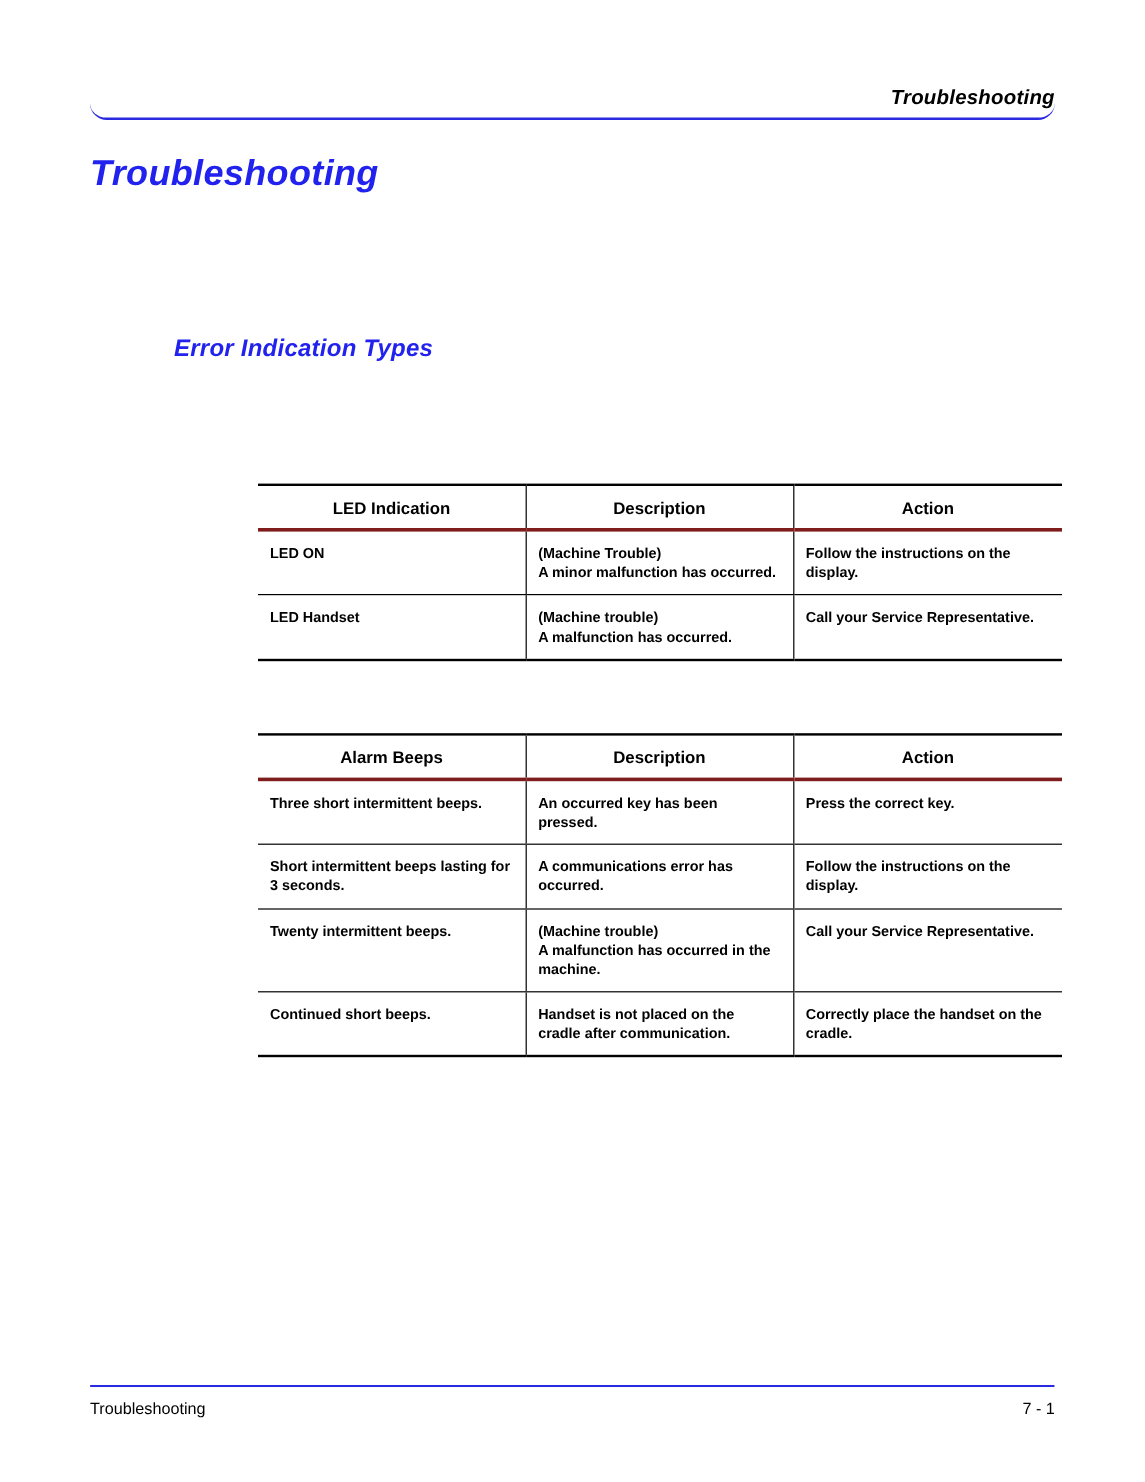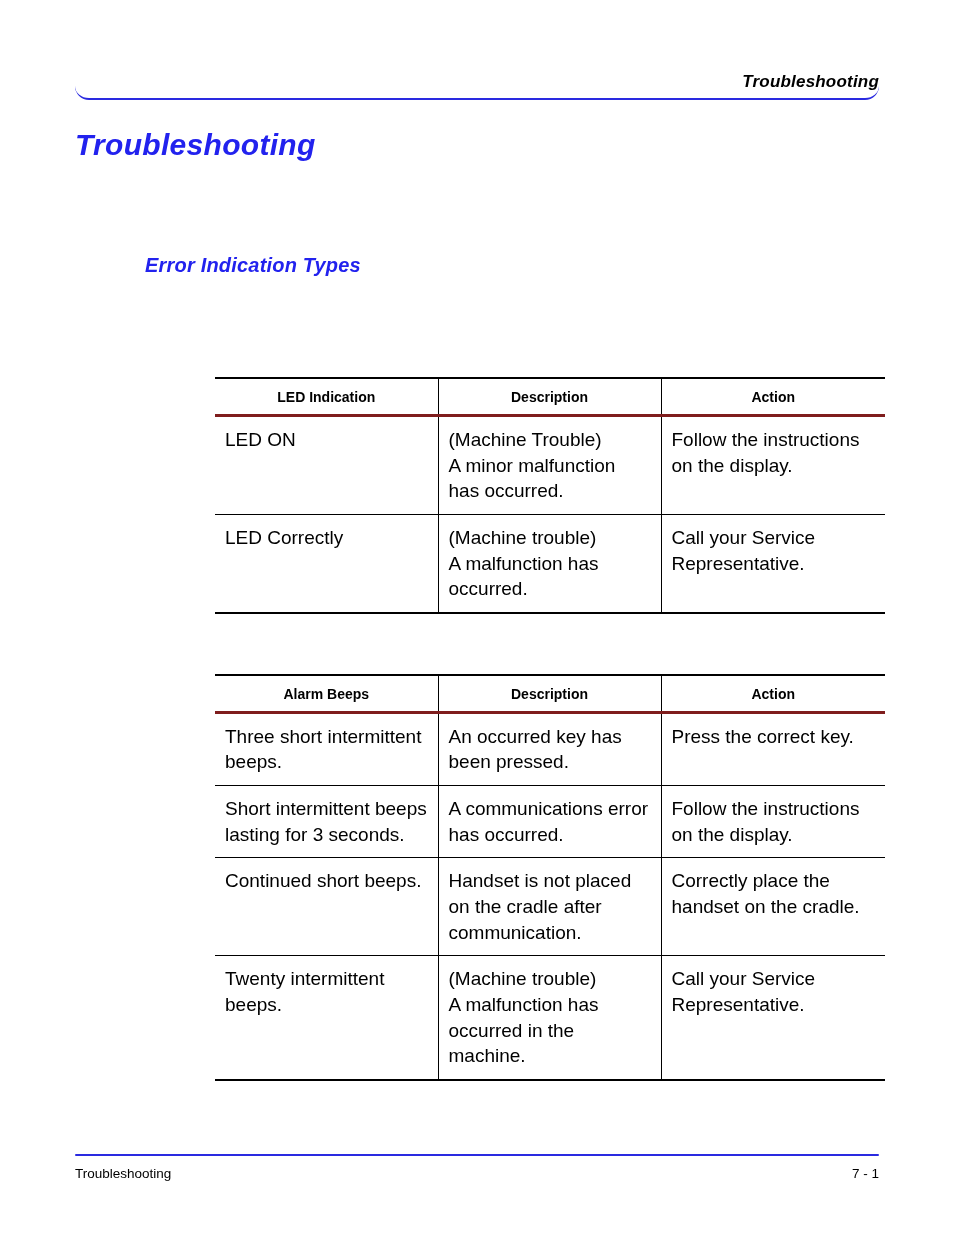--- a/index.html
+++ b/index.html
@@ -33,21 +33,21 @@
     font-style: italic;
     font-size: 30px;
     margin-top: 28px;
     letter-spacing: 0.3px;
   }
   .h2 {
     color: #2222ee;
     font-weight: bold;
     font-style: italic;
     font-size: 20px;
-    margin-top: 92px;
+    margin-top: 118px;
     margin-left: 70px;
     letter-spacing: 0.2px;
   }
   .tbl-wrap {
     margin-left: 140px;
     margin-right: 0;
   }
   .tbl-wrap.first { margin-top: 100px; }
   .tbl-wrap.second { margin-top: 60px; }
   table {
@@ -60,25 +60,26 @@
   col.c3 { width: 224px; }
   th {
     font-weight: bold;
     font-size: 14px;
     text-align: center;
     padding: 10px 8px 9px 8px;
     border-top: 2px solid #000;
     border-bottom: 3px solid #7f1d1d;
   }
   td {
-    font-size: 19px;
+    font-size: 12px;
     line-height: 1.35;
     vertical-align: top;
     padding: 10px 10px 10px 10px;
     border-bottom: 1px solid #000;
+    font-weight: bold;
   }
   td + td, th + th {
     border-left: 1px solid #000;
   }
   tbody tr:last-child td {
     border-bottom: 2px solid #000;
   }
   .footer {
     position: absolute;
     left: 75px;
@@ -121,21 +122,21 @@
           <th>Action</th>
         </tr>
       </thead>
       <tbody>
         <tr>
           <td>LED ON</td>
           <td>(Machine Trouble)<br>A minor malfunction has occurred.</td>
           <td>Follow the instructions on the display.</td>
         </tr>
         <tr>
-          <td>LED Correctly</td>
+          <td>LED Handset</td>
           <td>(Machine trouble)<br>A malfunction has occurred.</td>
           <td>Call your Service Representative.</td>
         </tr>
       </tbody>
     </table>
   </div>
 
   <div class="tbl-wrap second">
     <table>
       <colgroup>
@@ -155,28 +156,28 @@
           <td>Three short intermittent beeps.</td>
           <td>An occurred key has been pressed.</td>
           <td>Press the correct key.</td>
         </tr>
         <tr>
           <td>Short intermittent beeps lasting for 3 seconds.</td>
           <td>A communications error has occurred.</td>
           <td>Follow the instructions on the display.</td>
         </tr>
         <tr>
+          <td>Twenty intermittent beeps.</td>
+          <td>(Machine trouble)<br>A malfunction has occurred in the machine.</td>
+          <td>Call your Service Representative.</td>
+        </tr>
+        <tr>
           <td>Continued short beeps.</td>
           <td>Handset is not placed on the cradle after communication.</td>
           <td>Correctly place the handset on the cradle.</td>
-        </tr>
-        <tr>
-          <td>Twenty intermittent beeps.</td>
-          <td>(Machine trouble)<br>A malfunction has occurred in the machine.</td>
-          <td>Call your Service Representative.</td>
         </tr>
       </tbody>
     </table>
   </div>
 
   <div class="footer">
     <div class="footer-rule"></div>
     <div class="footer-row">
       <span>Troubleshooting</span>
       <span>7 - 1</span>

